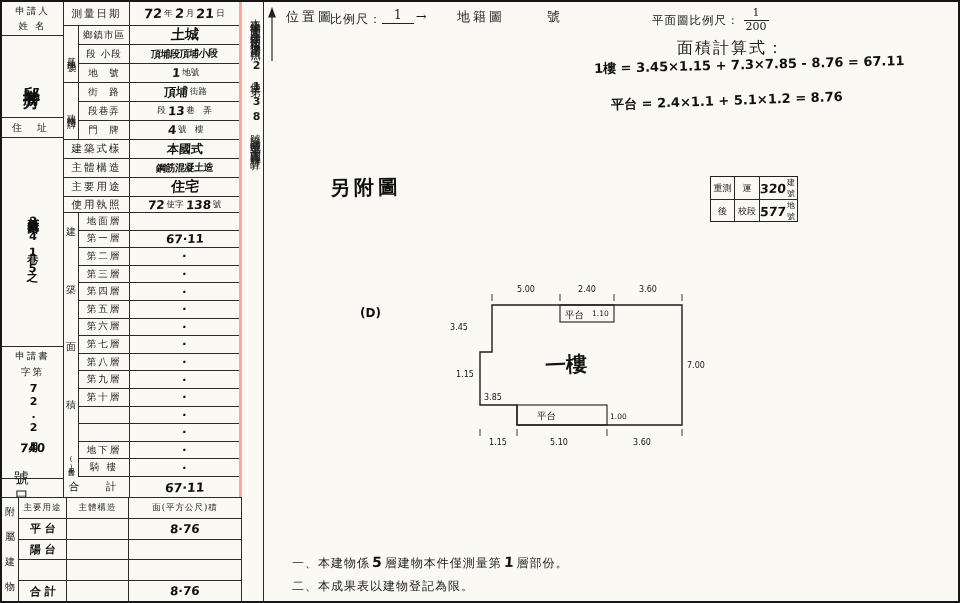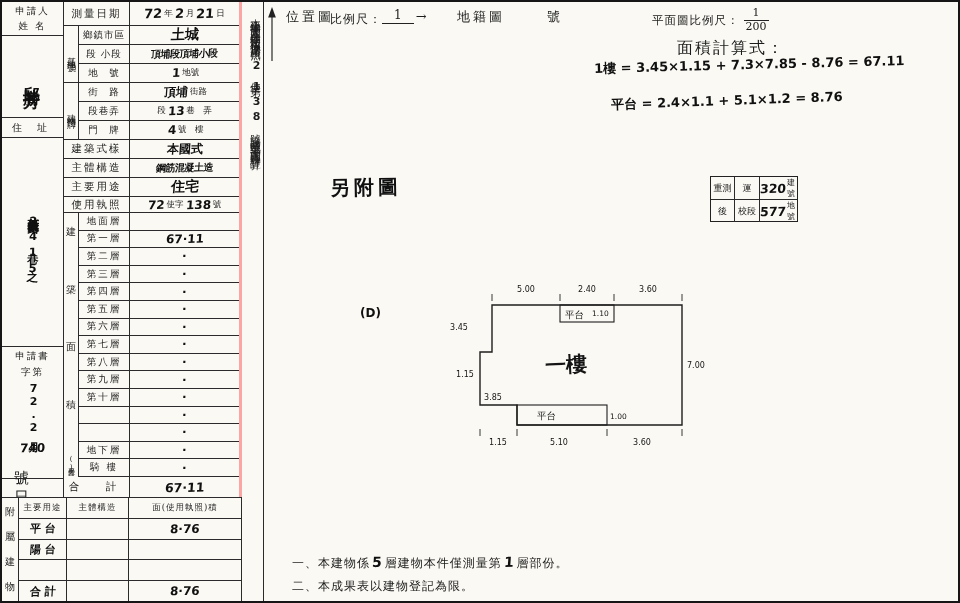--- a/index.html
+++ b/index.html
@@ -143,21 +143,21 @@
     <div class="annex-label-col">
       <span>附</span>
       <span>屬</span>
       <span>建</span>
       <span>物</span>
     </div>
     <div class="annex-table">
       <div class="ax-row ax-header">
         <div class="ax-usage">主要用途</div>
         <div class="ax-struct">主體構造</div>
-        <div class="ax-area">面(使用執照)積</div>
+        <div class="ax-area">面(平方公尺)積</div>
       </div>
       <div class="ax-row">
         <div class="ax-usage">
             <span class="hw">平 台</span>
           </div>
         <div class="ax-struct">
             <span></span>
           </div>
         <div class="ax-area">
             <span class="hw">8·76</span>

